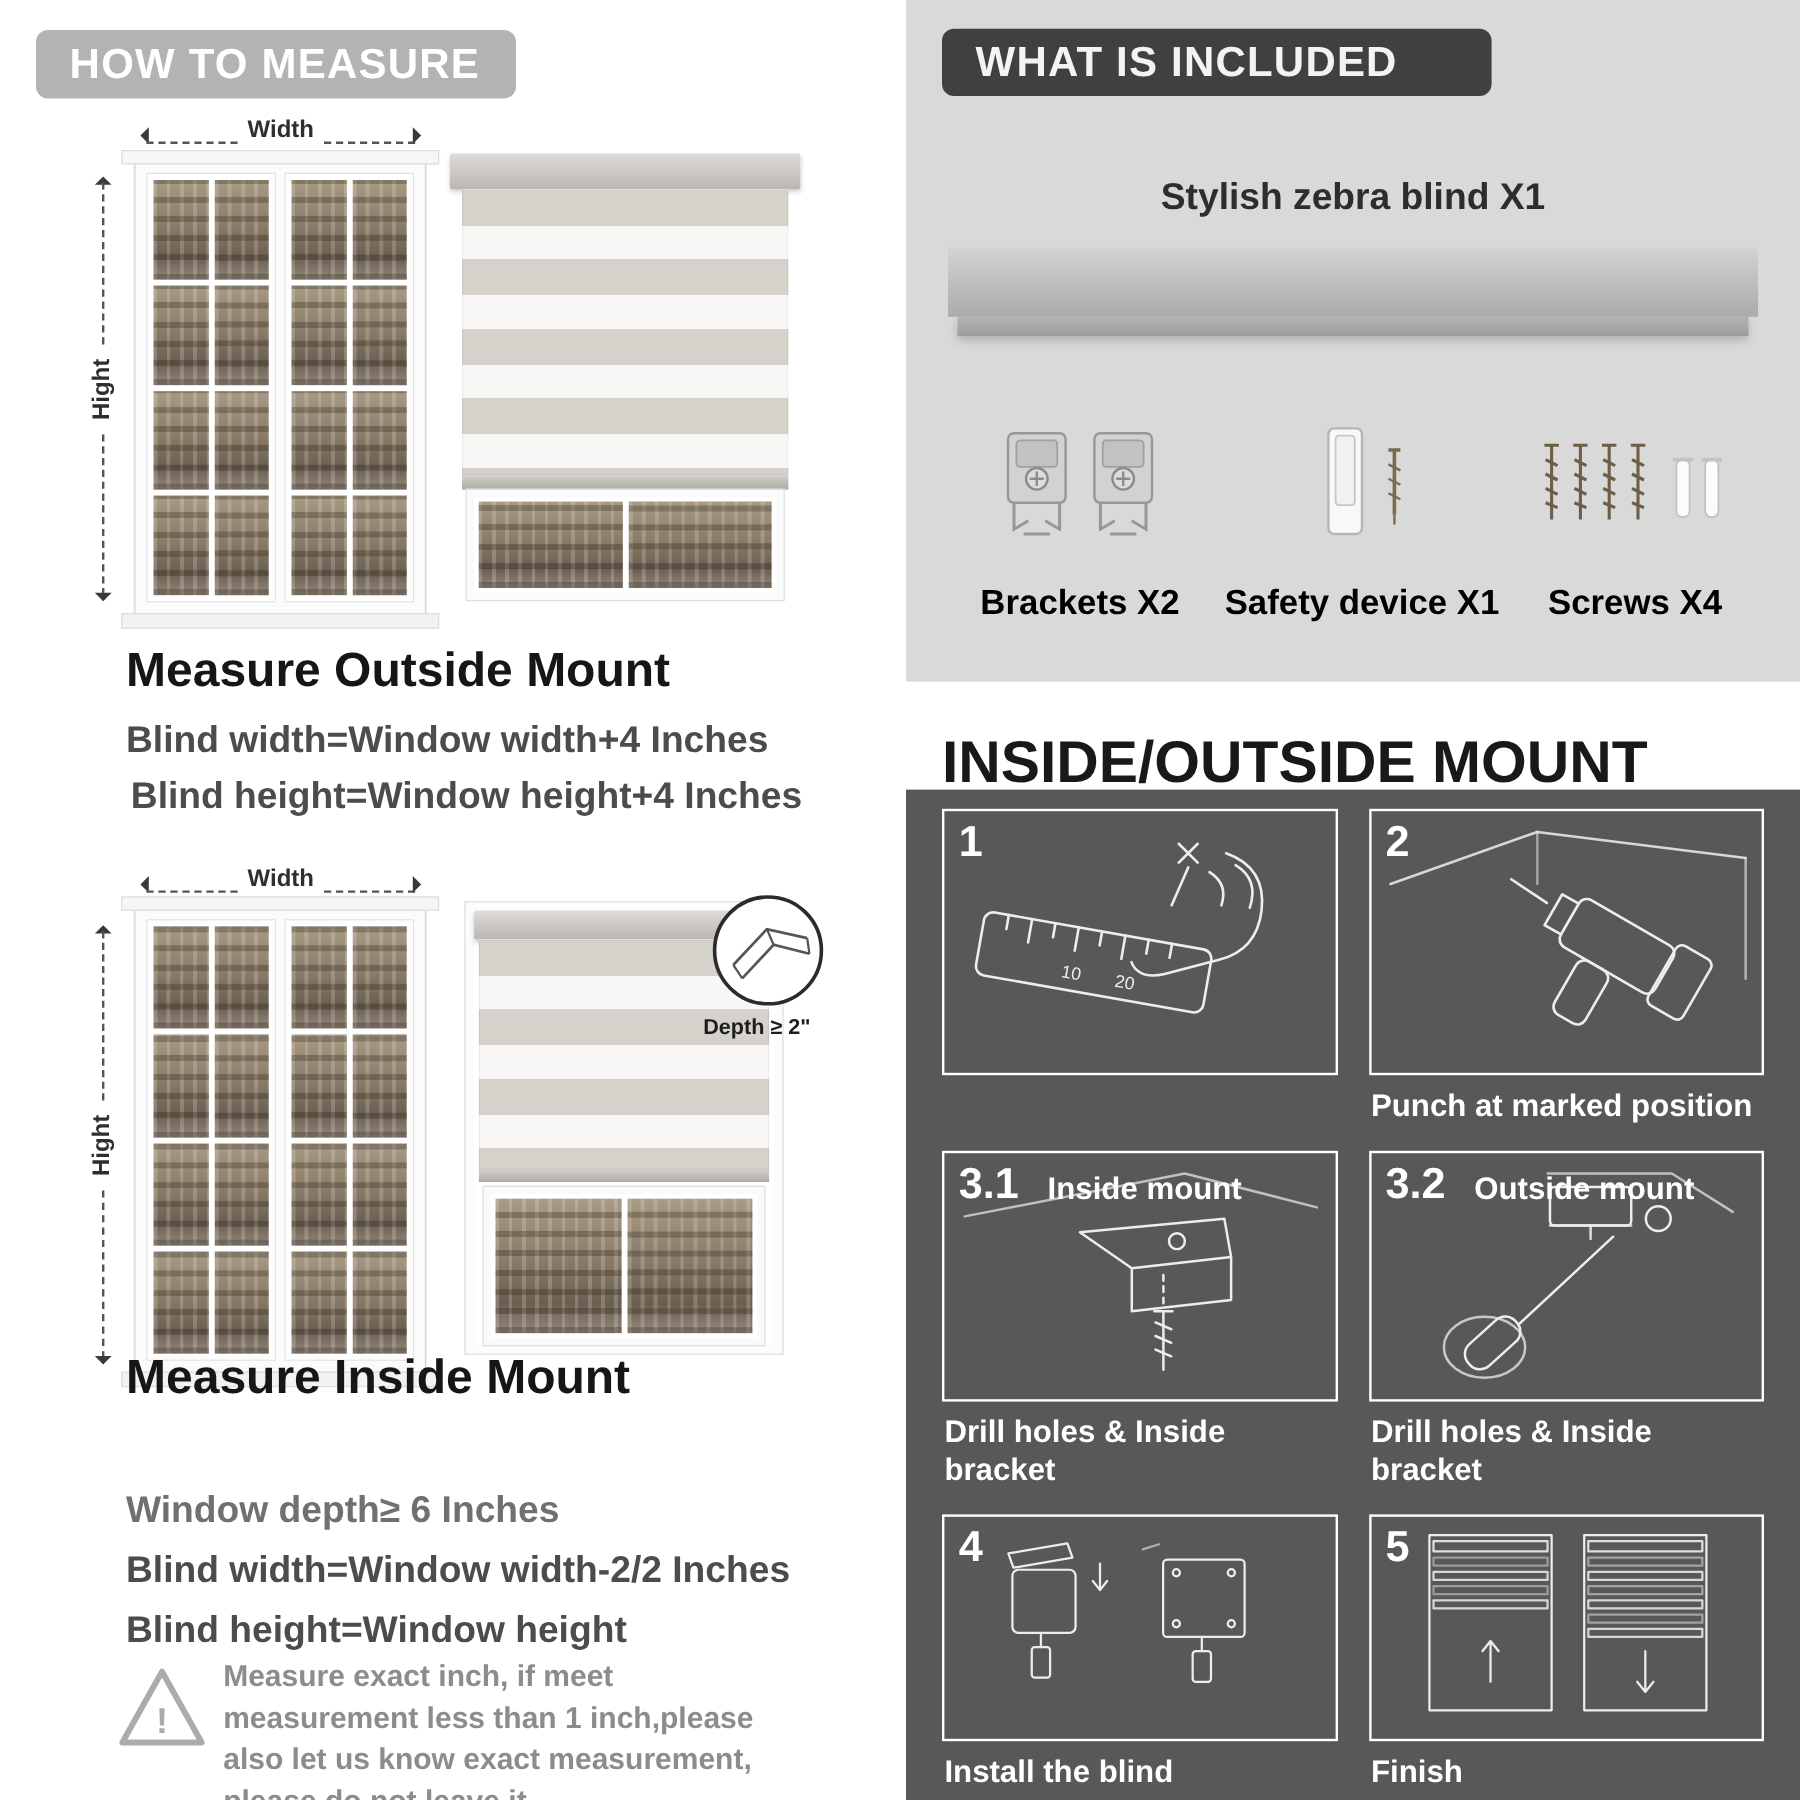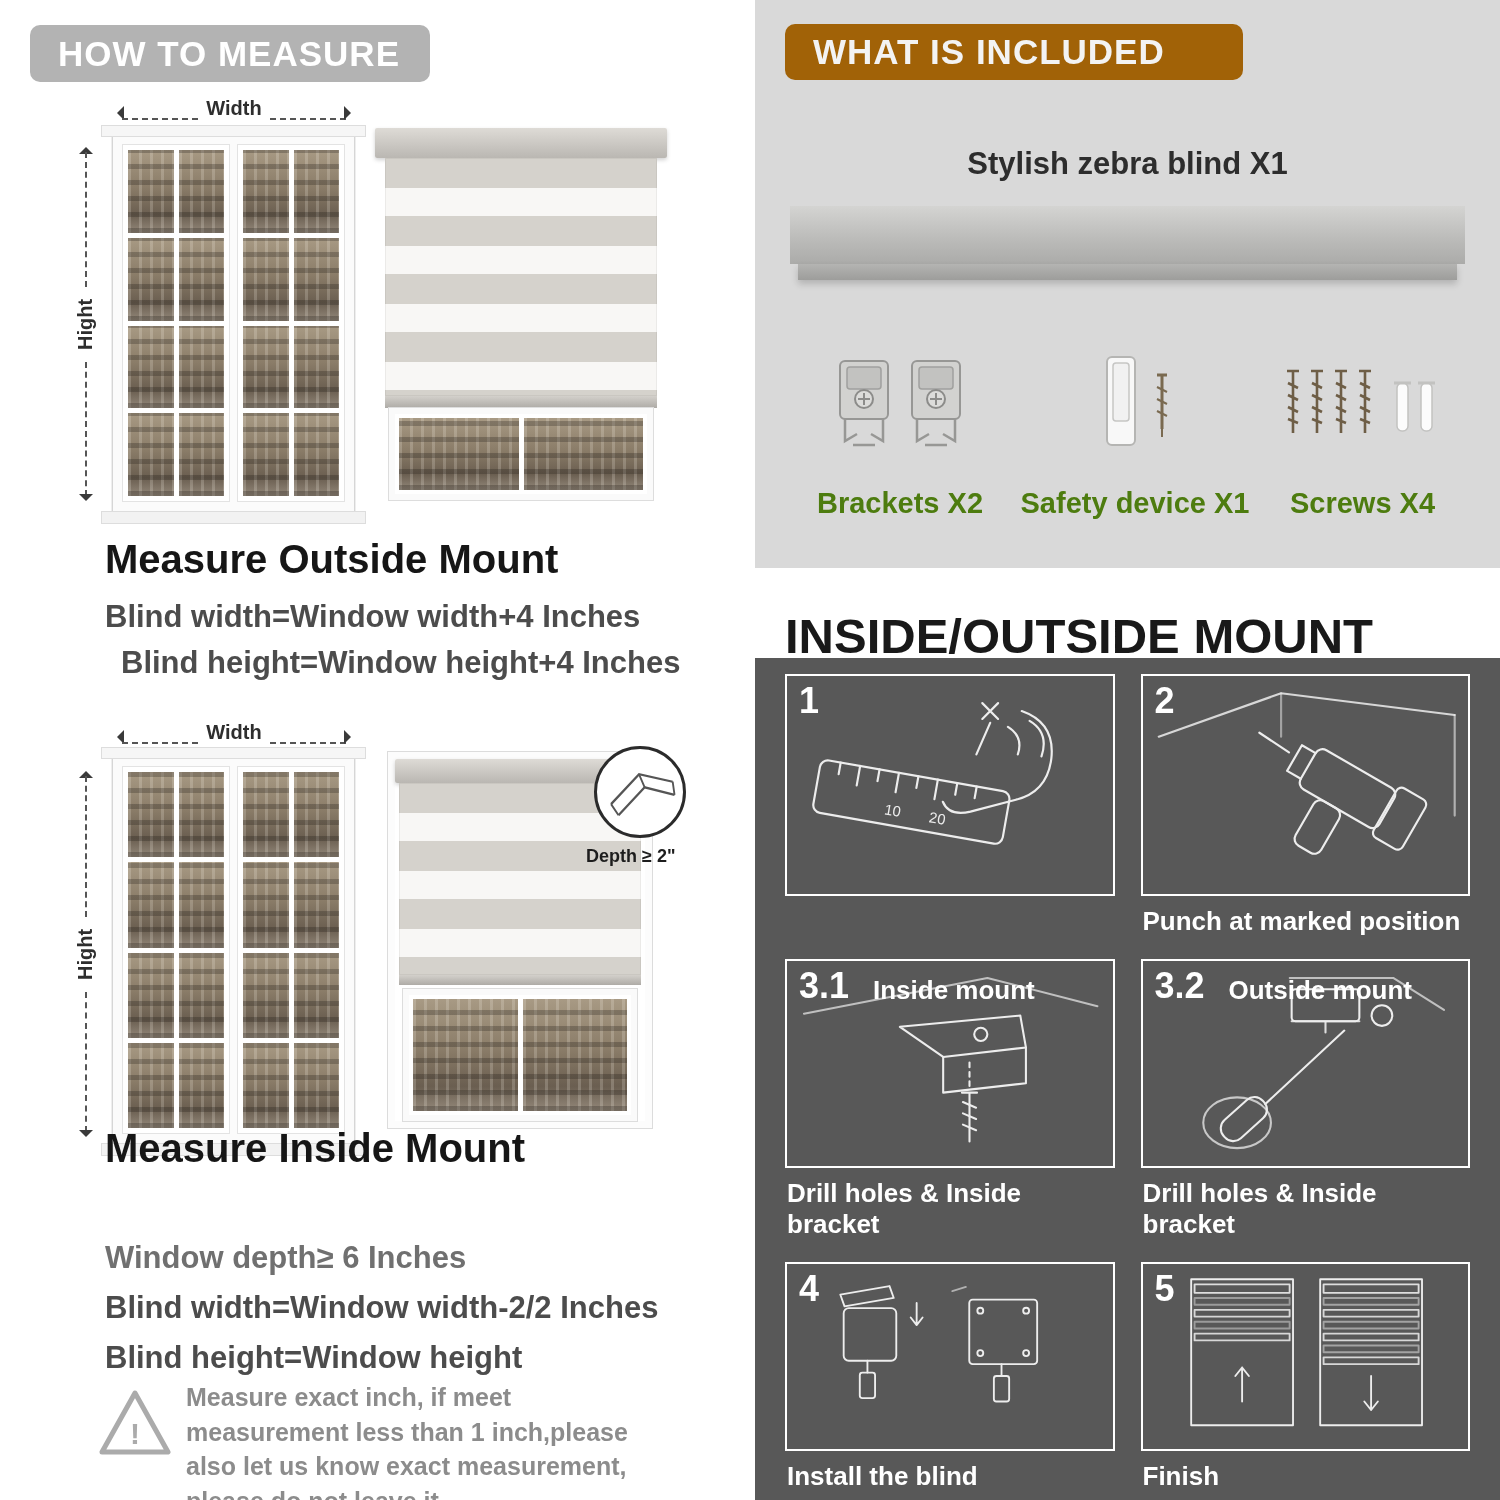--- a/index.html
+++ b/index.html
@@ -63,34 +63,34 @@
   .depthc{position:absolute;width:92px;height:92px;border:3px solid #2b2b2b;border-radius:50%;
           background:#fff;display:flex;align-items:center;justify-content:center;box-sizing:border-box;}
   .depthlabel{position:absolute;font-weight:bold;font-size:18px;color:#1d1d1d;}
 
   
   .warn-text{position:absolute;width:478px;font-size:25px;font-weight:bold;color:#8c8c8c;
              line-height:1.38;}
 
   
   .panel-light{position:absolute;left:755px;top:0;width:745px;height:568px;background:#d9d9d9;}
-  .hdr-right{position:absolute;left:30px;top:24px;width:430px;height:56px;background:#a16207;
+  .hdr-right{position:absolute;left:30px;top:24px;width:430px;height:56px;background:#404040;
              border-radius:10px;color:#f3f3f3;font-size:35px;font-weight:bold;display:flex;
              align-items:center;padding-left:28px;letter-spacing:1px;}
   .blind-label{position:absolute;left:0;top:146px;width:100%;text-align:center;font-size:31px;
                font-weight:bold;color:#2d2d2d;}
   .headrail{position:absolute;left:35px;top:206px;width:675px;height:58px;
             background:linear-gradient(180deg,#d4d4d2,#bcbcba 55%,#ababa9);}
   .headrail::after{content:"";position:absolute;top:100%;left:8px;right:8px;height:16px;
             background:linear-gradient(180deg,#b4b4b2,#9d9d9b);box-shadow:0 4px 7px rgba(0,0,0,.18);}
   .items{position:absolute;left:35px;top:338px;width:675px;height:182px;display:flex;
          justify-content:space-between;}
   .item{display:flex;flex-direction:column;align-items:center;justify-content:flex-end;}
   .item .art{flex:1;display:flex;align-items:center;justify-content:center;gap:14px;}
-  .ilabel{font-size:29px;font-weight:bold;color:#4d7c0f;margin-top:15px;white-space:nowrap;}
+  .ilabel{font-size:29px;font-weight:bold;color:#000000;margin-top:15px;white-space:nowrap;}
 
   
   .mount-title{position:absolute;left:785px;top:592px;font-size:49px;font-weight:bold;color:#191919;margin-top:16px;}
   .panel-dark{position:absolute;left:755px;top:658px;width:745px;height:842px;background:#585858;
               box-sizing:border-box;padding:16px 30px;display:grid;
               grid-template-columns:1fr 1fr;column-gap:26px;row-gap:20px;align-content:start;}
   .step{display:flex;flex-direction:column;}
   .sbox{position:relative;border:2px solid #fff;}
   .h1{height:218px;}.h2{height:205px;}.h3{height:185px;}
   .snum{position:absolute;top:4px;left:12px;color:#fff;font-weight:bold;font-size:36px;}
@@ -150,21 +150,21 @@
     <div class="bbody" style="height:238px"></div>
     <div class="brail"></div>
     <div class="bwin" style="height:72px">
       <i class="pane"></i>
         <i class="pane"></i>
     </div>
   </div>
 
   <div class="t-title" style="left:105px;top:537px">Measure Outside Mount</div>
   <div class="t-line" style="left:105px;top:599px">Blind width=Window width+4 Inches</div>
-  <div class="t-line" style="left:121px;top:645px">Blind height=Window height+4 Inches</div>
+  <div class="t-line" style="left:109px;top:645px">Blind height=Window height+4 Inches</div>
 
   <div class="h-arrow" style="left:110px;top:726px;width:248px">
     <span class="ah al"></span>
       <span class="ln"></span>
     <span class="alabel">Width</span>
     <span class="ln"></span>
       <span class="ah ar"></span>
   </div>
   <div class="v-arrow" style="left:74px;top:764px;height:380px">
     <span class="ah au"></span>

